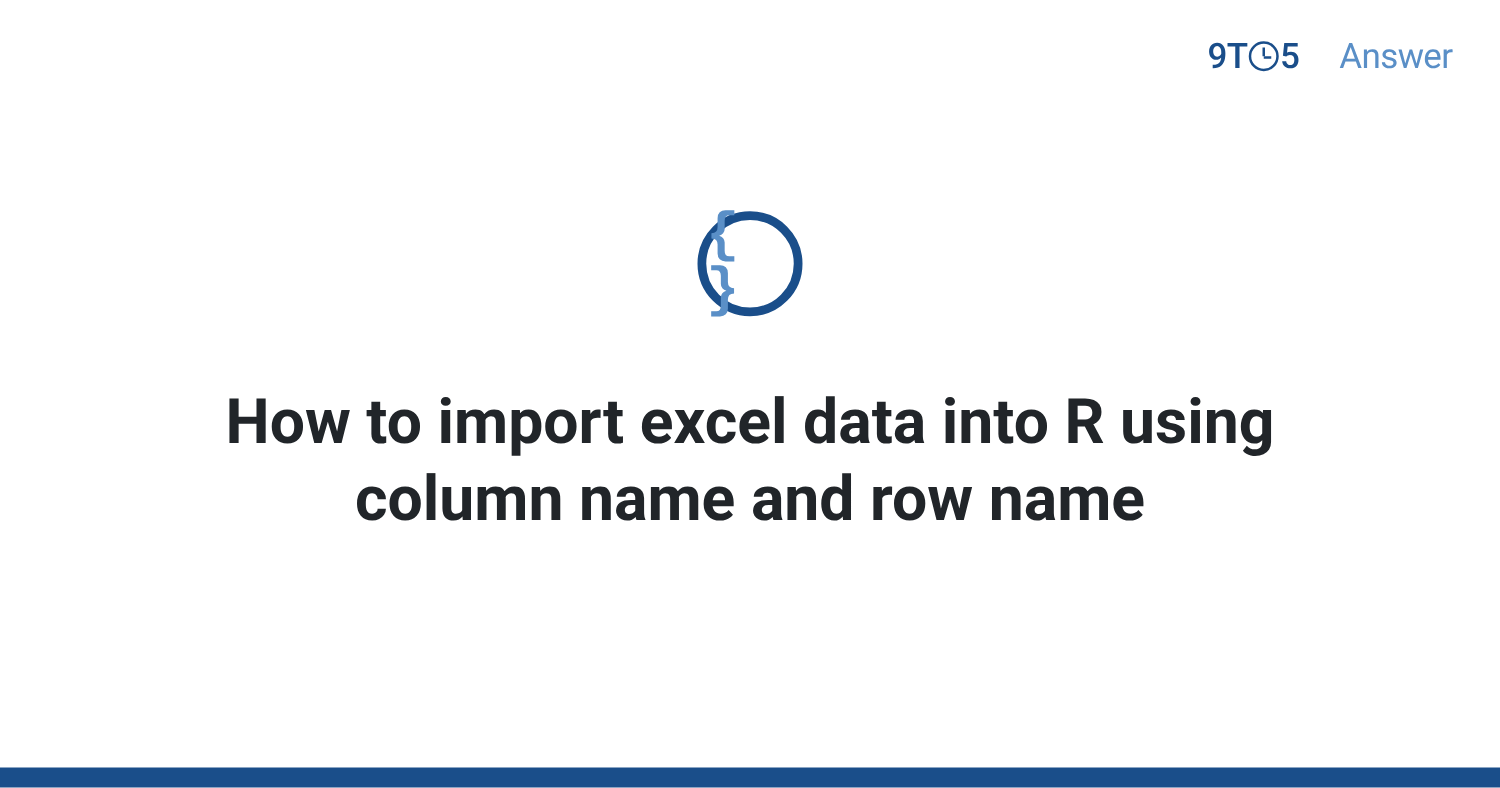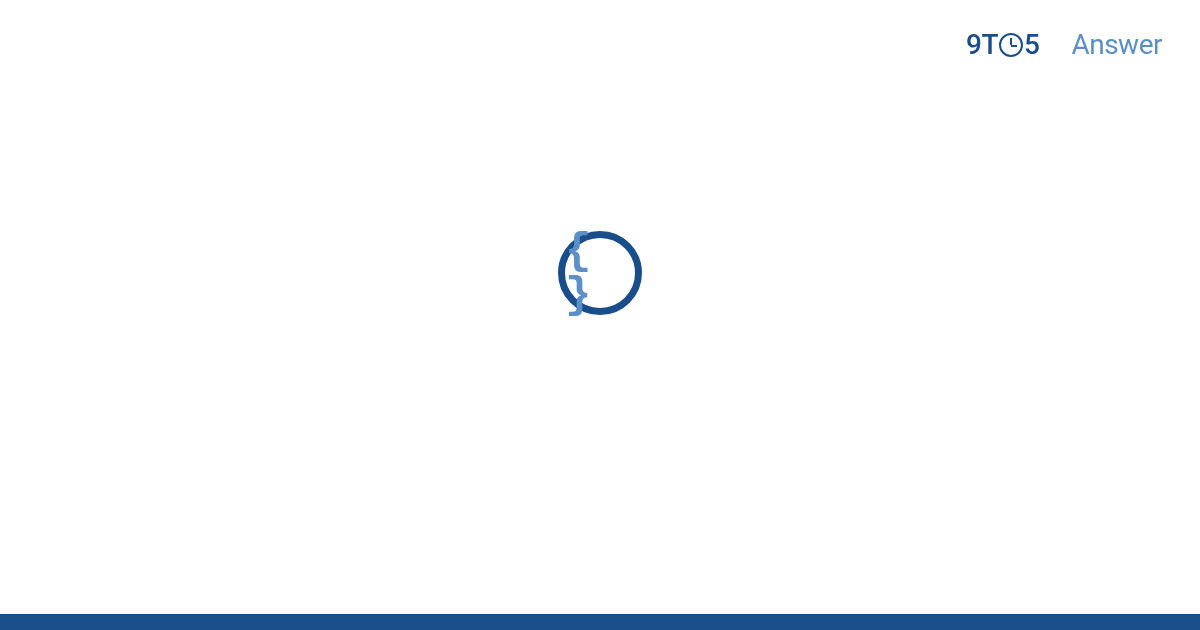--- a/index.html
+++ b/index.html
@@ -124,15 +124,16 @@
   <span class="logo-9t">9T</span>
   <span class="logo-clock"></span>
   <span class="logo-5">5</span>
   <span class="logo-answer">Answer</span>
 </div>
 
 <div class="content">
   <div class="code-icon">
     <span class="code-icon-braces">{ }</span>
   </div>
+  <h1 class="title">How to import excel data into R using column name and row name</h1>
 </div>
 
 <div class="footer-bar"></div>
 
 </body></html>

